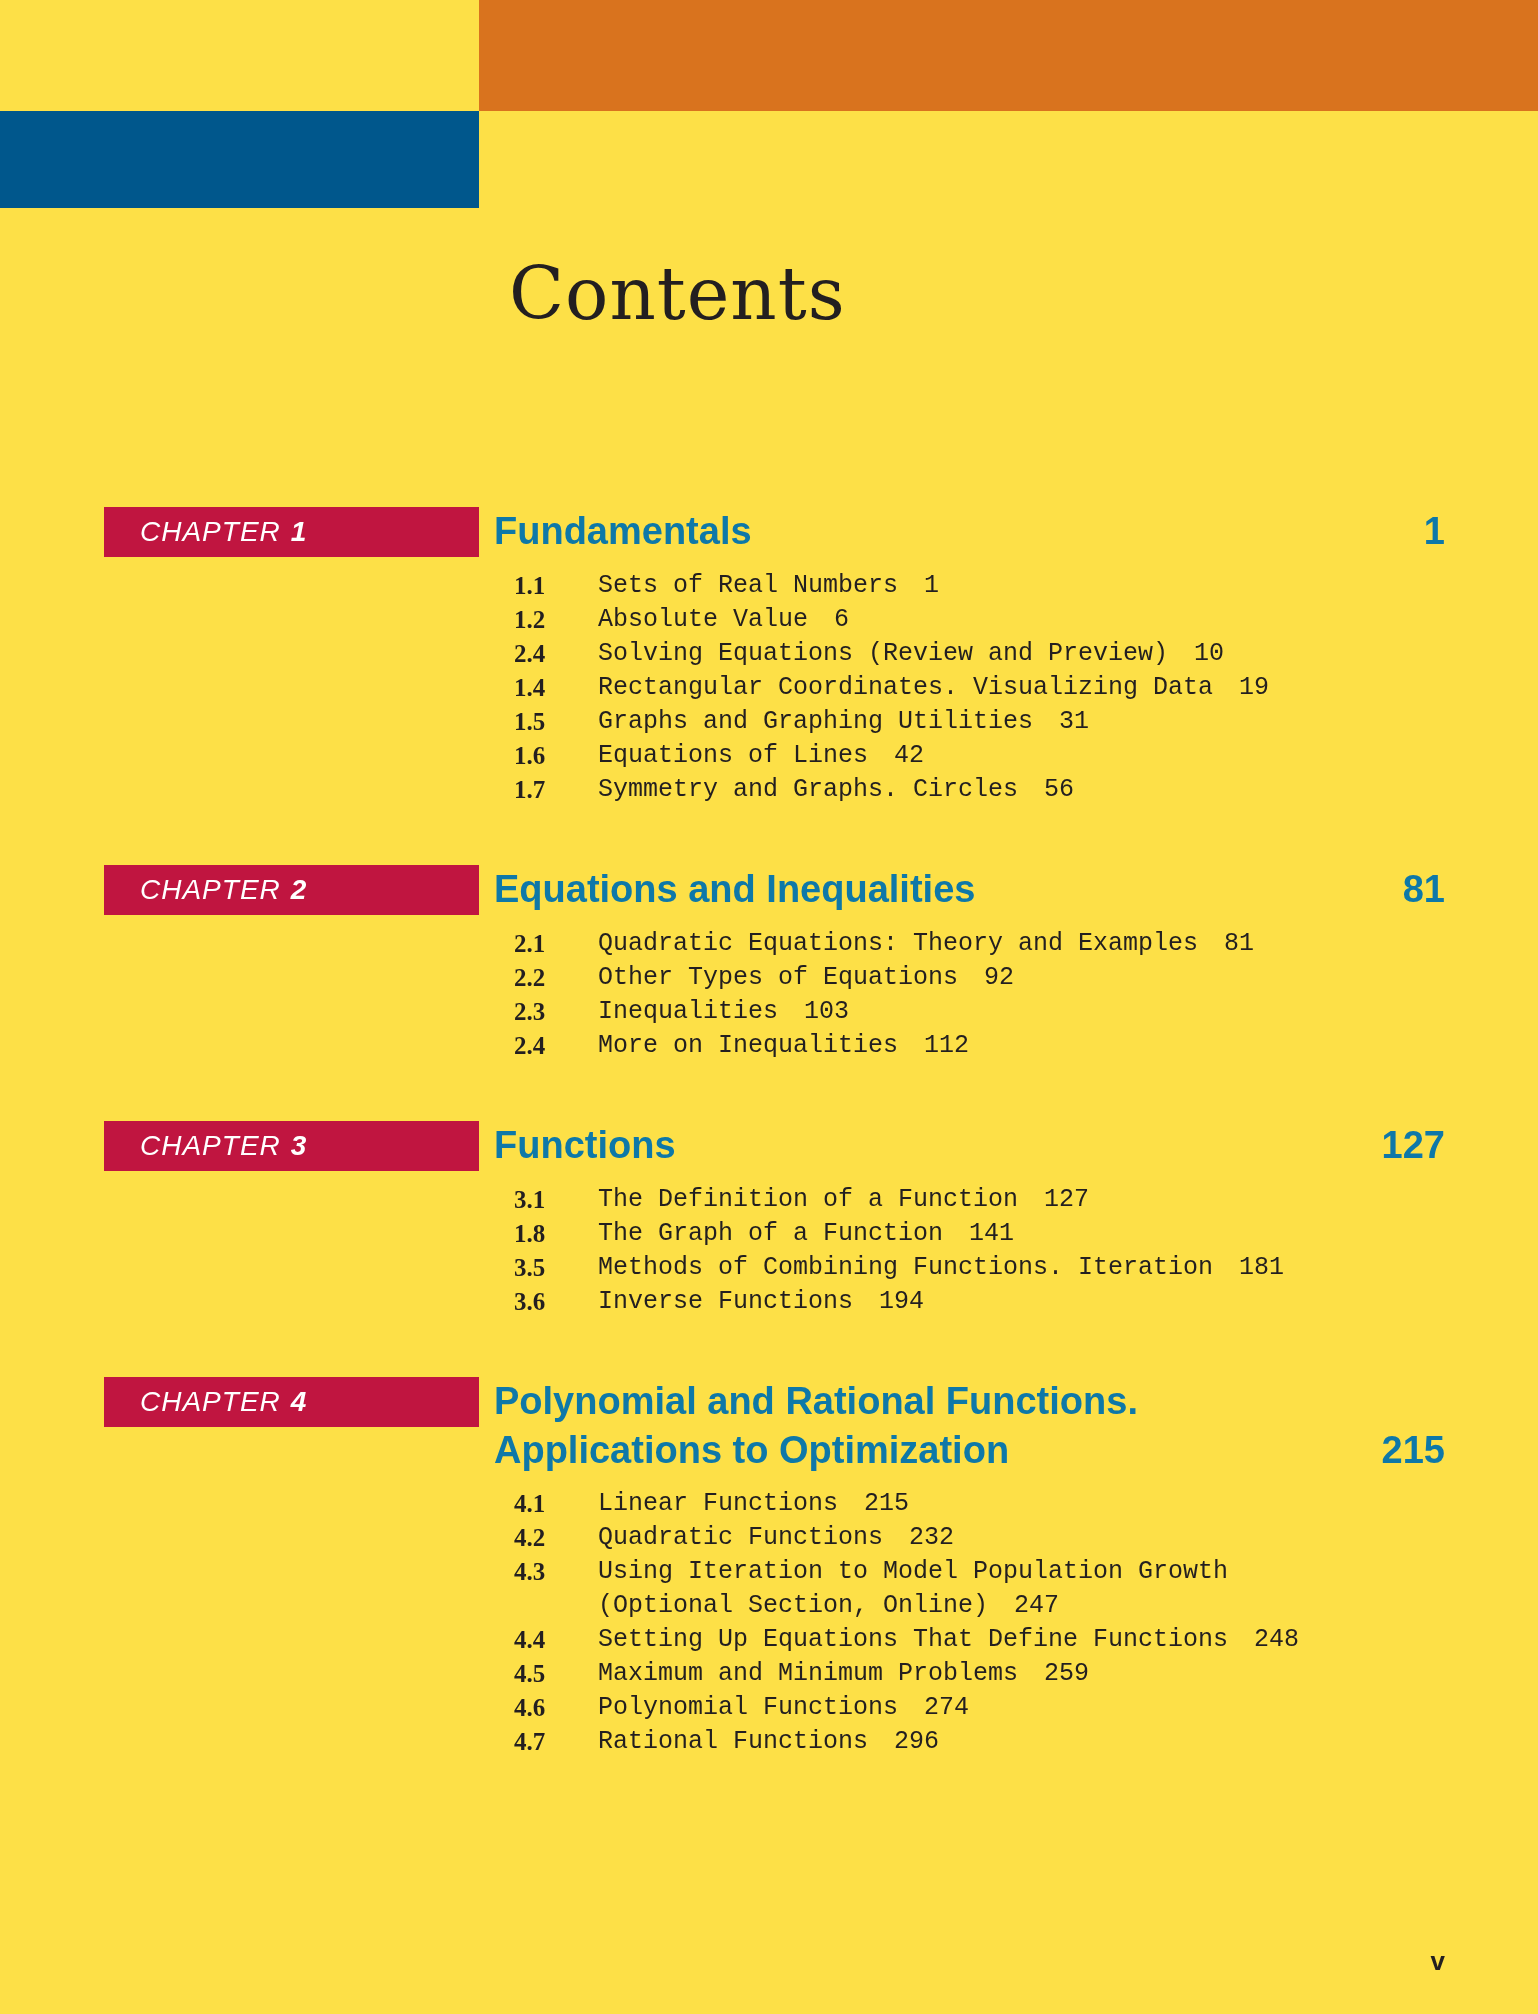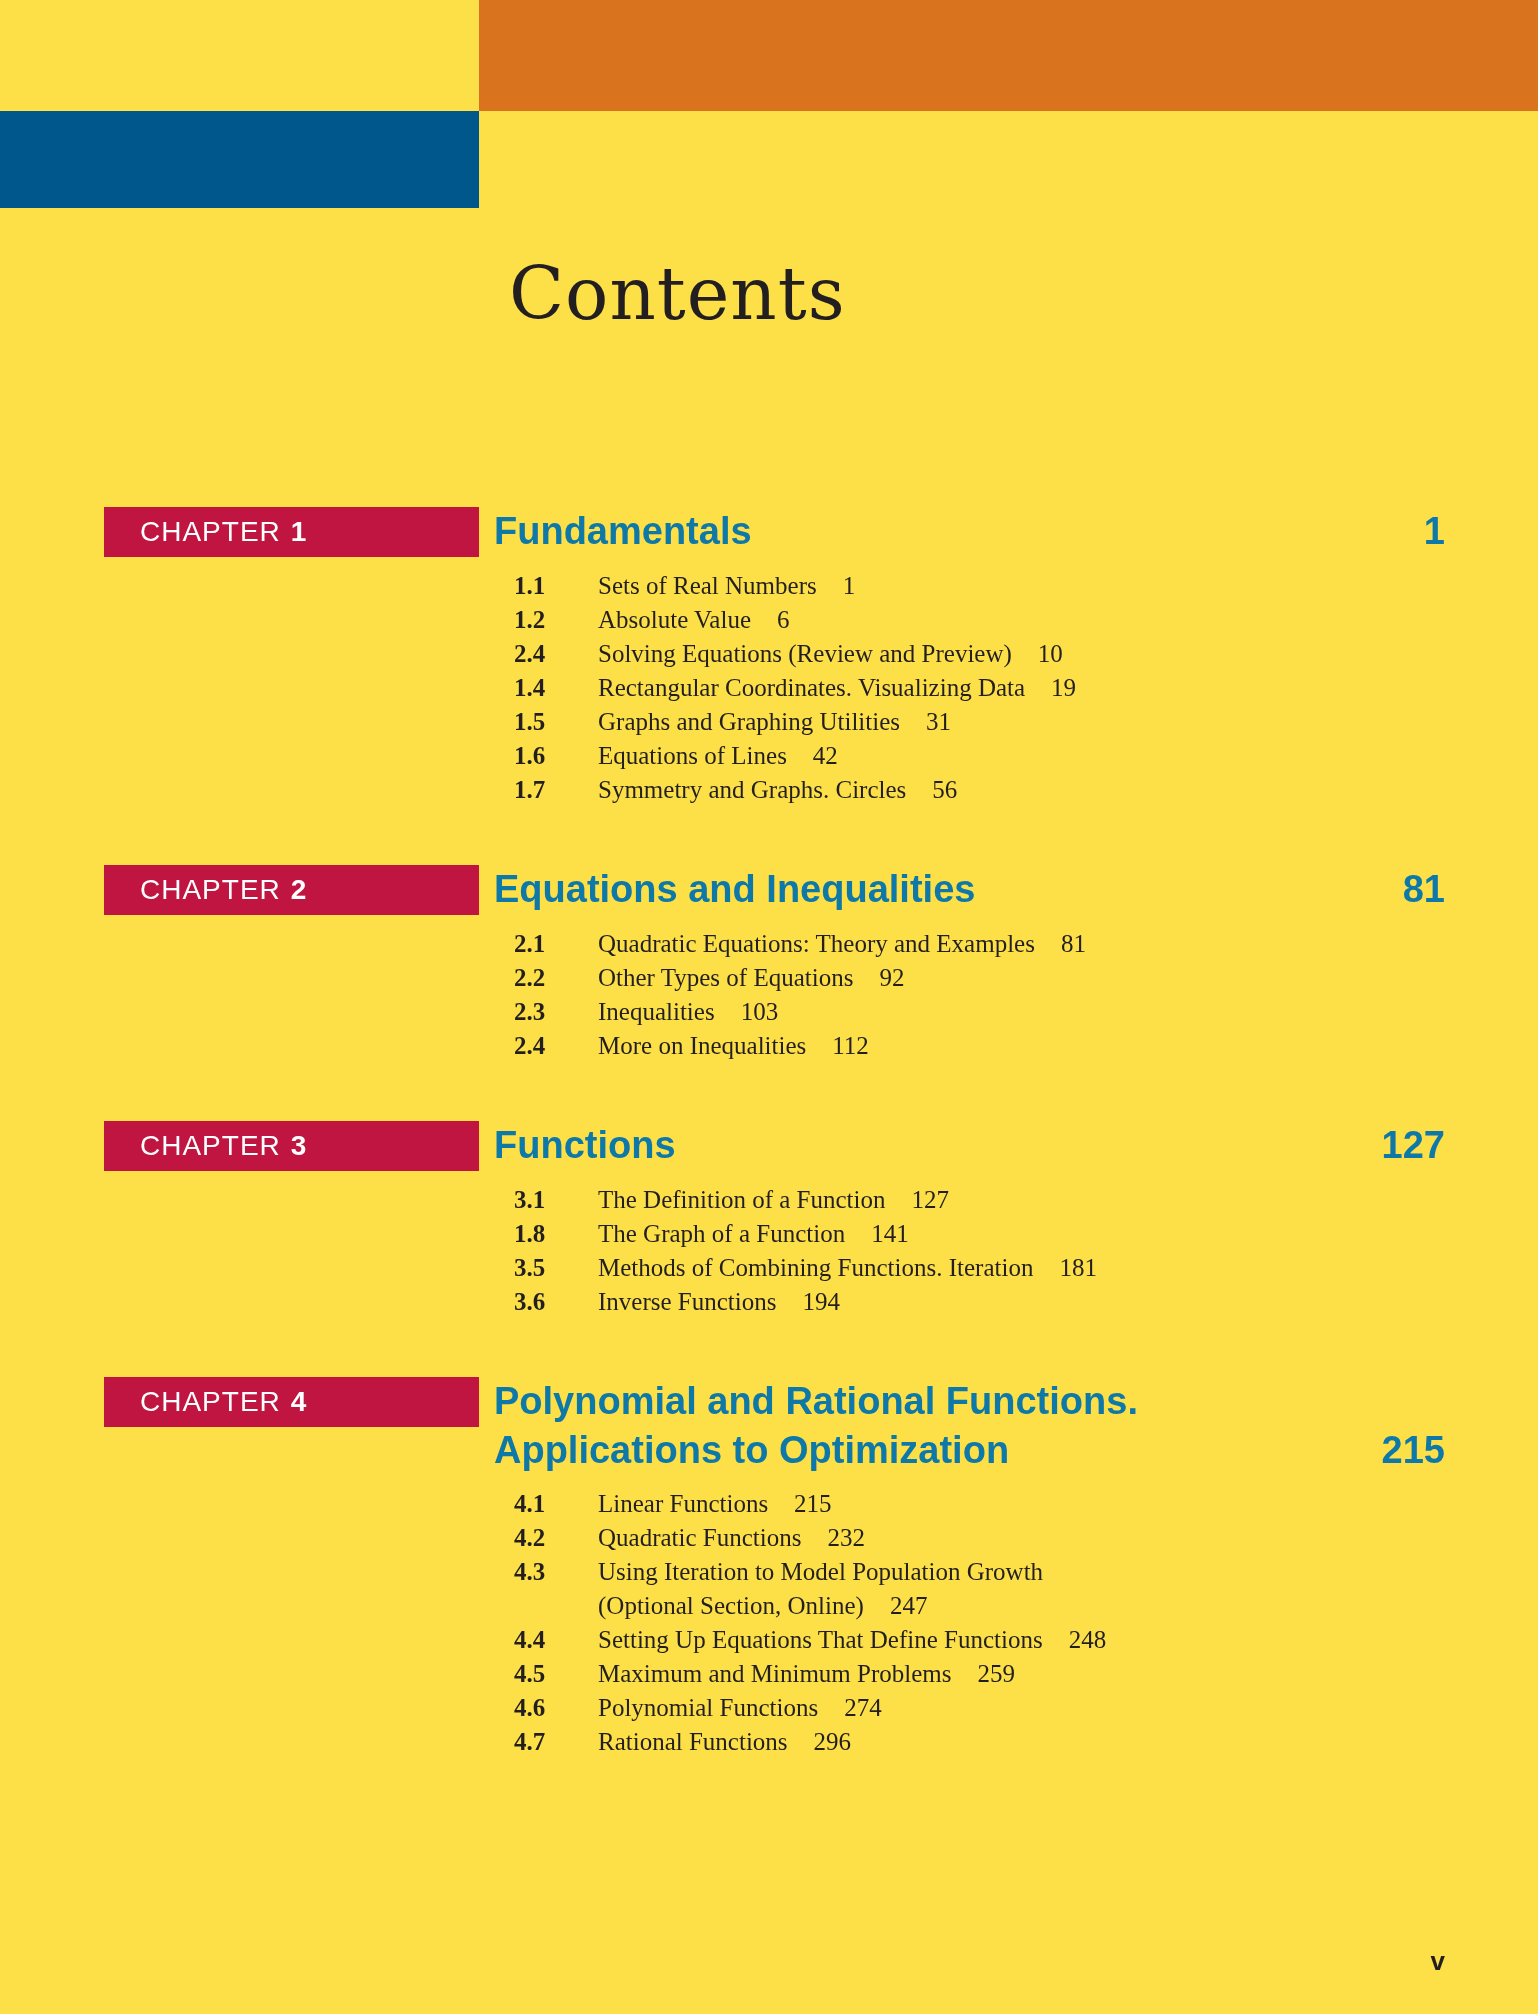--- a/index.html
+++ b/index.html
@@ -42,20 +42,21 @@
   .chapter-row{display:flex;align-items:flex-start;}
   .badge{
     width:375px;min-height:50px;flex-shrink:0;
     background:var(--badge-red);
     color:#ffffff;
     display:flex;align-items:center;
     padding-left:36px;
     font-family:"Liberation Sans", sans-serif;
     font-size:28px;
     letter-spacing:1px;
+    font-style:italic;
   }
   .badge-num{font-weight:700;margin-left:10px;}
   .heading{
     flex:1;
     padding-left:15px;
     font-family:"Liberation Sans", sans-serif;
     font-weight:700;
     color:var(--chapter-teal);
     font-size:38px;
   }
@@ -69,21 +70,21 @@
     margin-top:12px;
     margin-left:410px;
   }
   .sections li{
     display:flex;
     font-size:25px;
     line-height:34px;
     color:var(--ink);
   }
   .snum{font-weight:700;width:84px;flex-shrink:0;}
-  .stext{flex:1;}
+  .stext{flex:1;font-family:Liberation Mono, monospace;}
   .sline{display:block;}
   .spage{margin-left:26px;}
   .footer-page{
     position:absolute;left:0;top:1946px;width:1445px;
     text-align:right;
     font-family:"Liberation Sans", sans-serif;
     font-weight:700;
     font-size:26px;
     color:var(--ink);
   }

